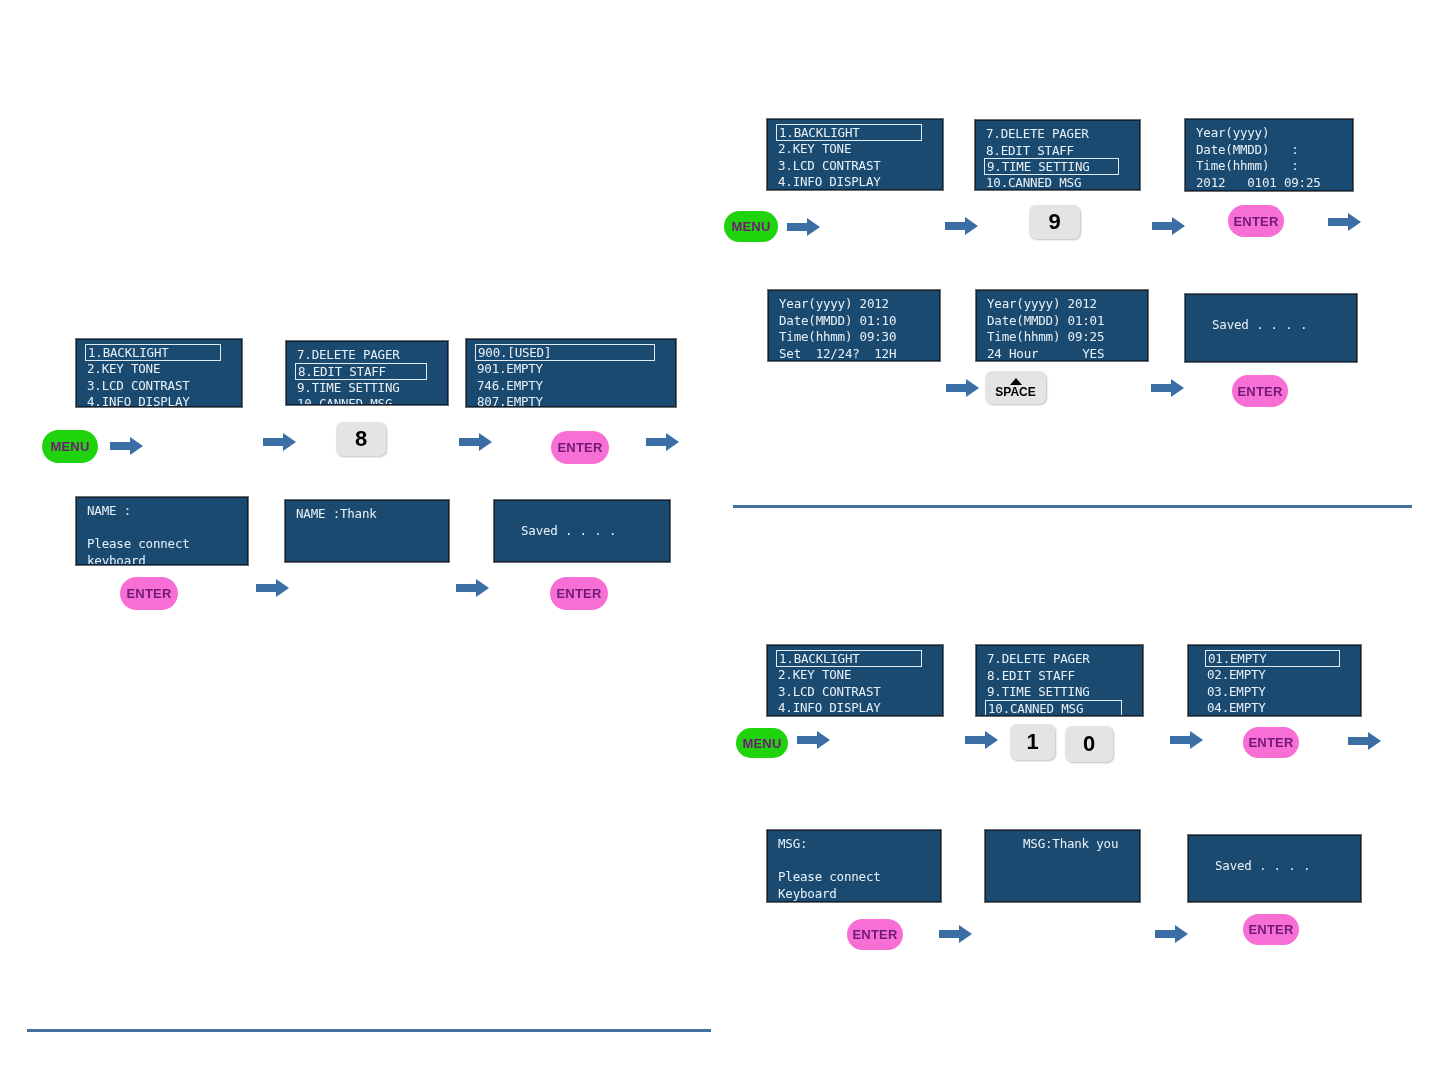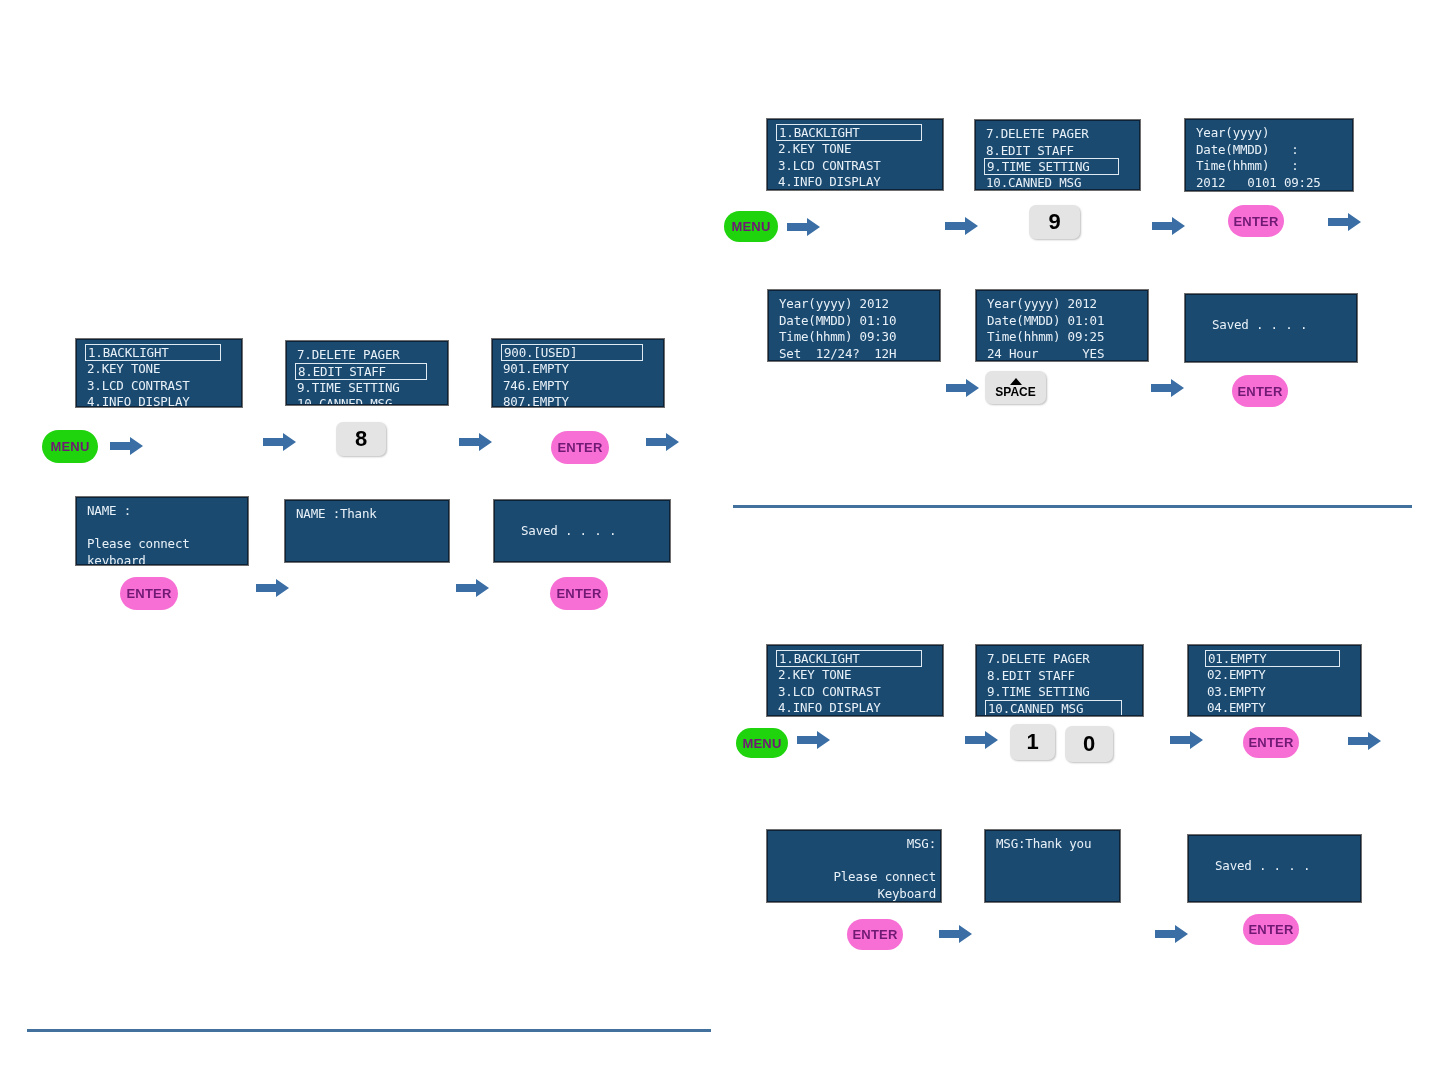--- a/index.html
+++ b/index.html
@@ -112,21 +112,21 @@
   <div class="lcd-line">4.INFO DISPLAY</div>
 </div>
 
 <div class="lcd" style="left:286px; top:341px; width:162px; height:64px;">
   <div class="lcd-line">7.DELETE PAGER</div>
   <div class="lcd-line sel">8.EDIT STAFF</div>
   <div class="lcd-line">9.TIME SETTING</div>
   <div class="lcd-line">10.CANNED MSG</div>
 </div>
 
-<div class="lcd" style="left:492px; top:339px; width:172px; height:68px;">
+<div class="lcd" style="left:466px; top:339px; width:210px; height:68px;">
   <div class="lcd-line sel">900.[USED]</div>
   <div class="lcd-line">901.EMPTY</div>
   <div class="lcd-line">746.EMPTY</div>
   <div class="lcd-line">807.EMPTY</div>
 </div>
 
 <div class="pill menu" style="left:42px; top:430px; width:56px; height:33px;">
   <span>MENU</span>
 </div>
 <div class="arrow" style="left:110px; top:436px;">
@@ -331,28 +331,28 @@
 </div>
 <div class="pill enter" style="left:1243px; top:727px; width:56px; height:31px;">
   <span>ENTER</span>
 </div>
 <div class="arrow" style="left:1348px; top:731px;">
   <svg width="34" height="20" viewBox="0 0 34 20">
       <path d="M0 6 H20 V1 L33 10 L20 19 V14 H0 Z" fill="#3a6ea5"></path>
     </svg>
 </div>
 
-<div class="lcd" style="left:767px; top:830px; width:174px; height:72px;text-align:right;">
+<div class="lcd" style="left:767px; top:830px; width:174px; height:72px;">
   <div class="lcd-line">MSG:</div>
   <div class="lcd-line"></div>
   <div class="lcd-line">Please connect</div>
   <div class="lcd-line">Keyboard</div>
 </div>
 
-<div class="lcd" style="left:985px; top:830px; width:135px; height:72px;">
+<div class="lcd" style="left:985px; top:830px; width:155px; height:72px;padding-left:27px;">
   <div class="lcd-line">MSG:Thank you</div>
   <div class="lcd-line"></div>
   <div class="lcd-line"></div>
   <div class="lcd-line"></div>
 </div>
 
 <div class="lcd" style="left:1188px; top:835px; width:173px; height:67px;">
   <div class="lcd-line"></div>
   <div class="lcd-line indent">Saved . . . .</div>
   <div class="lcd-line"></div>

